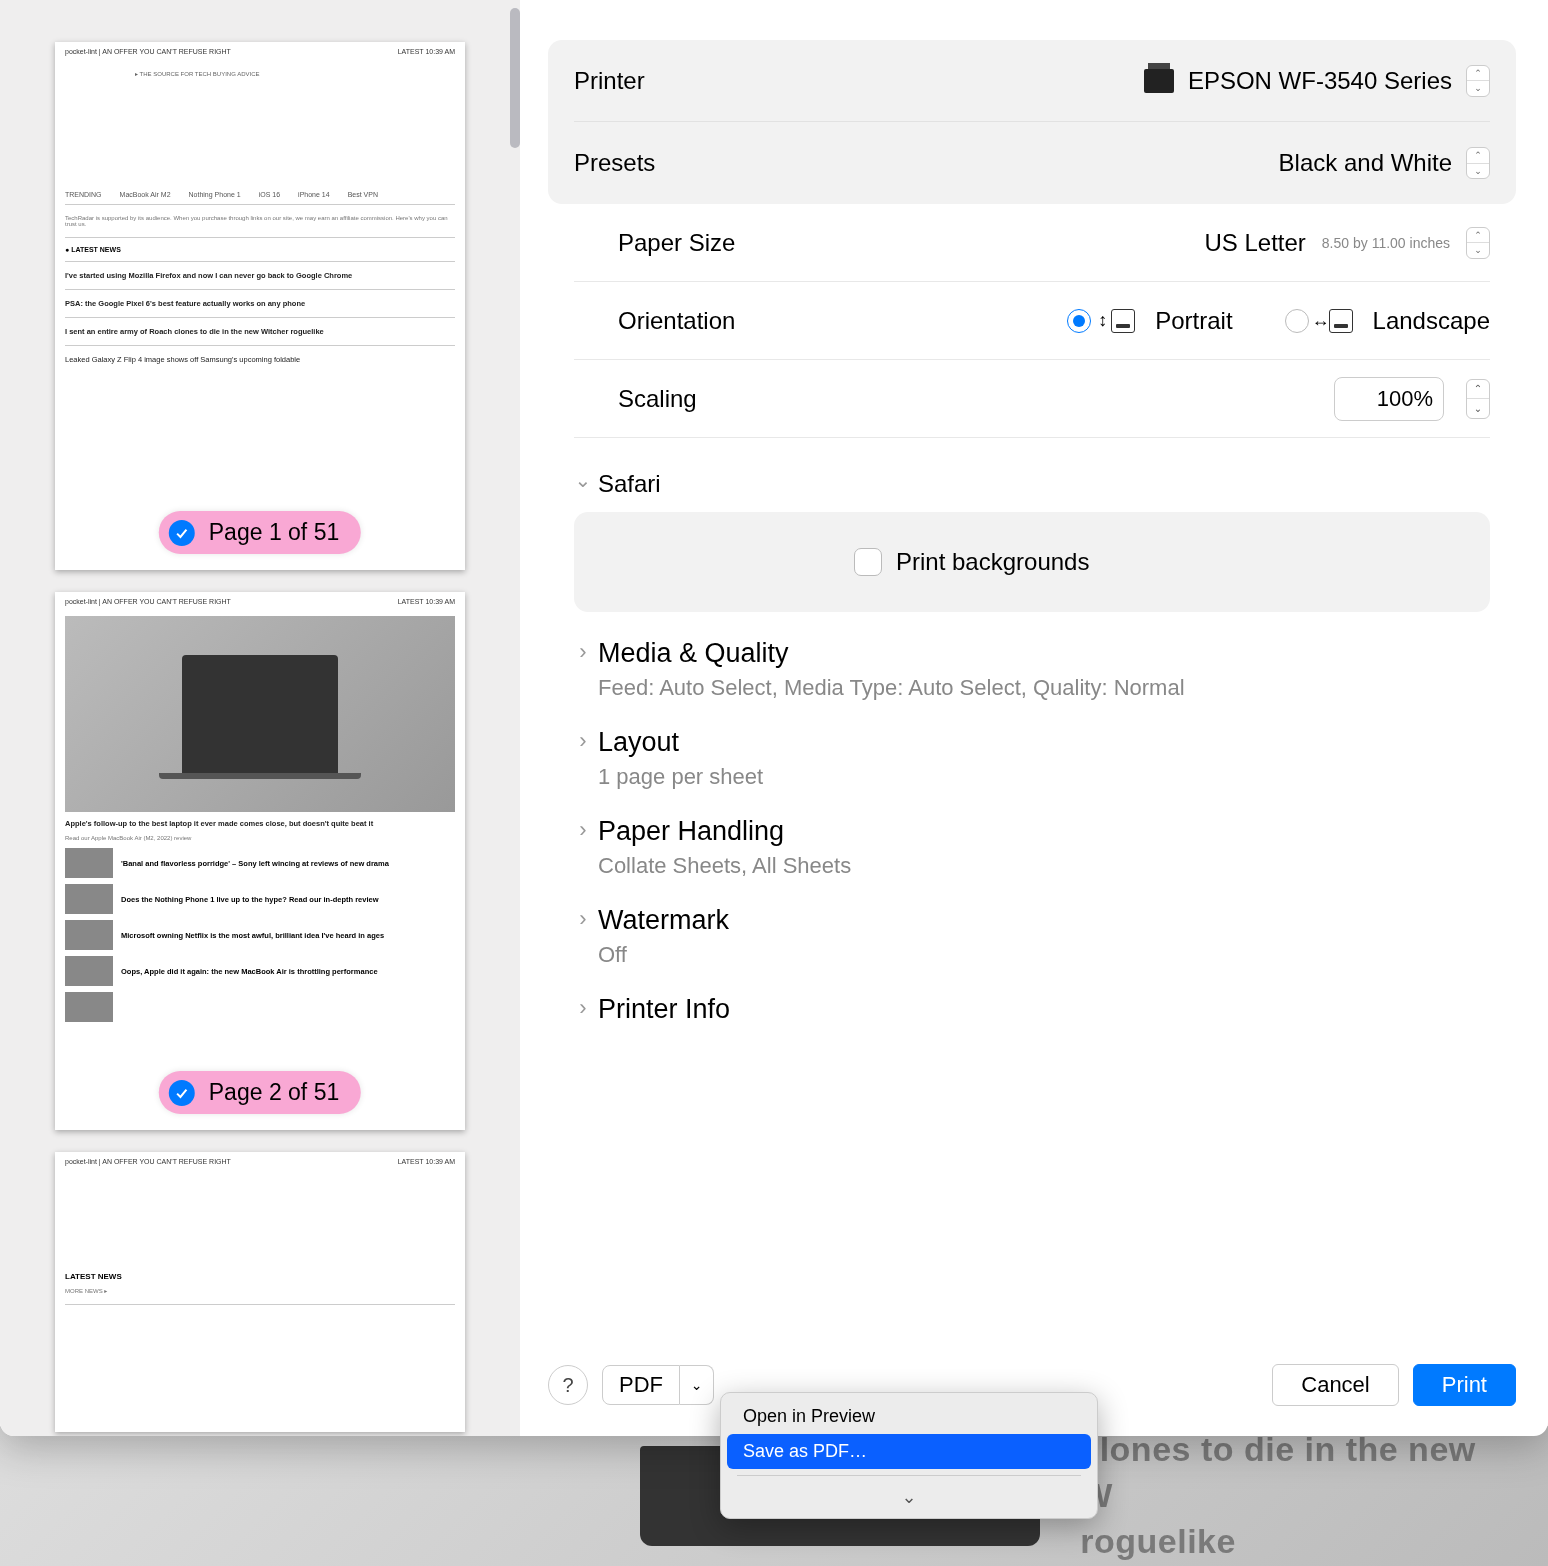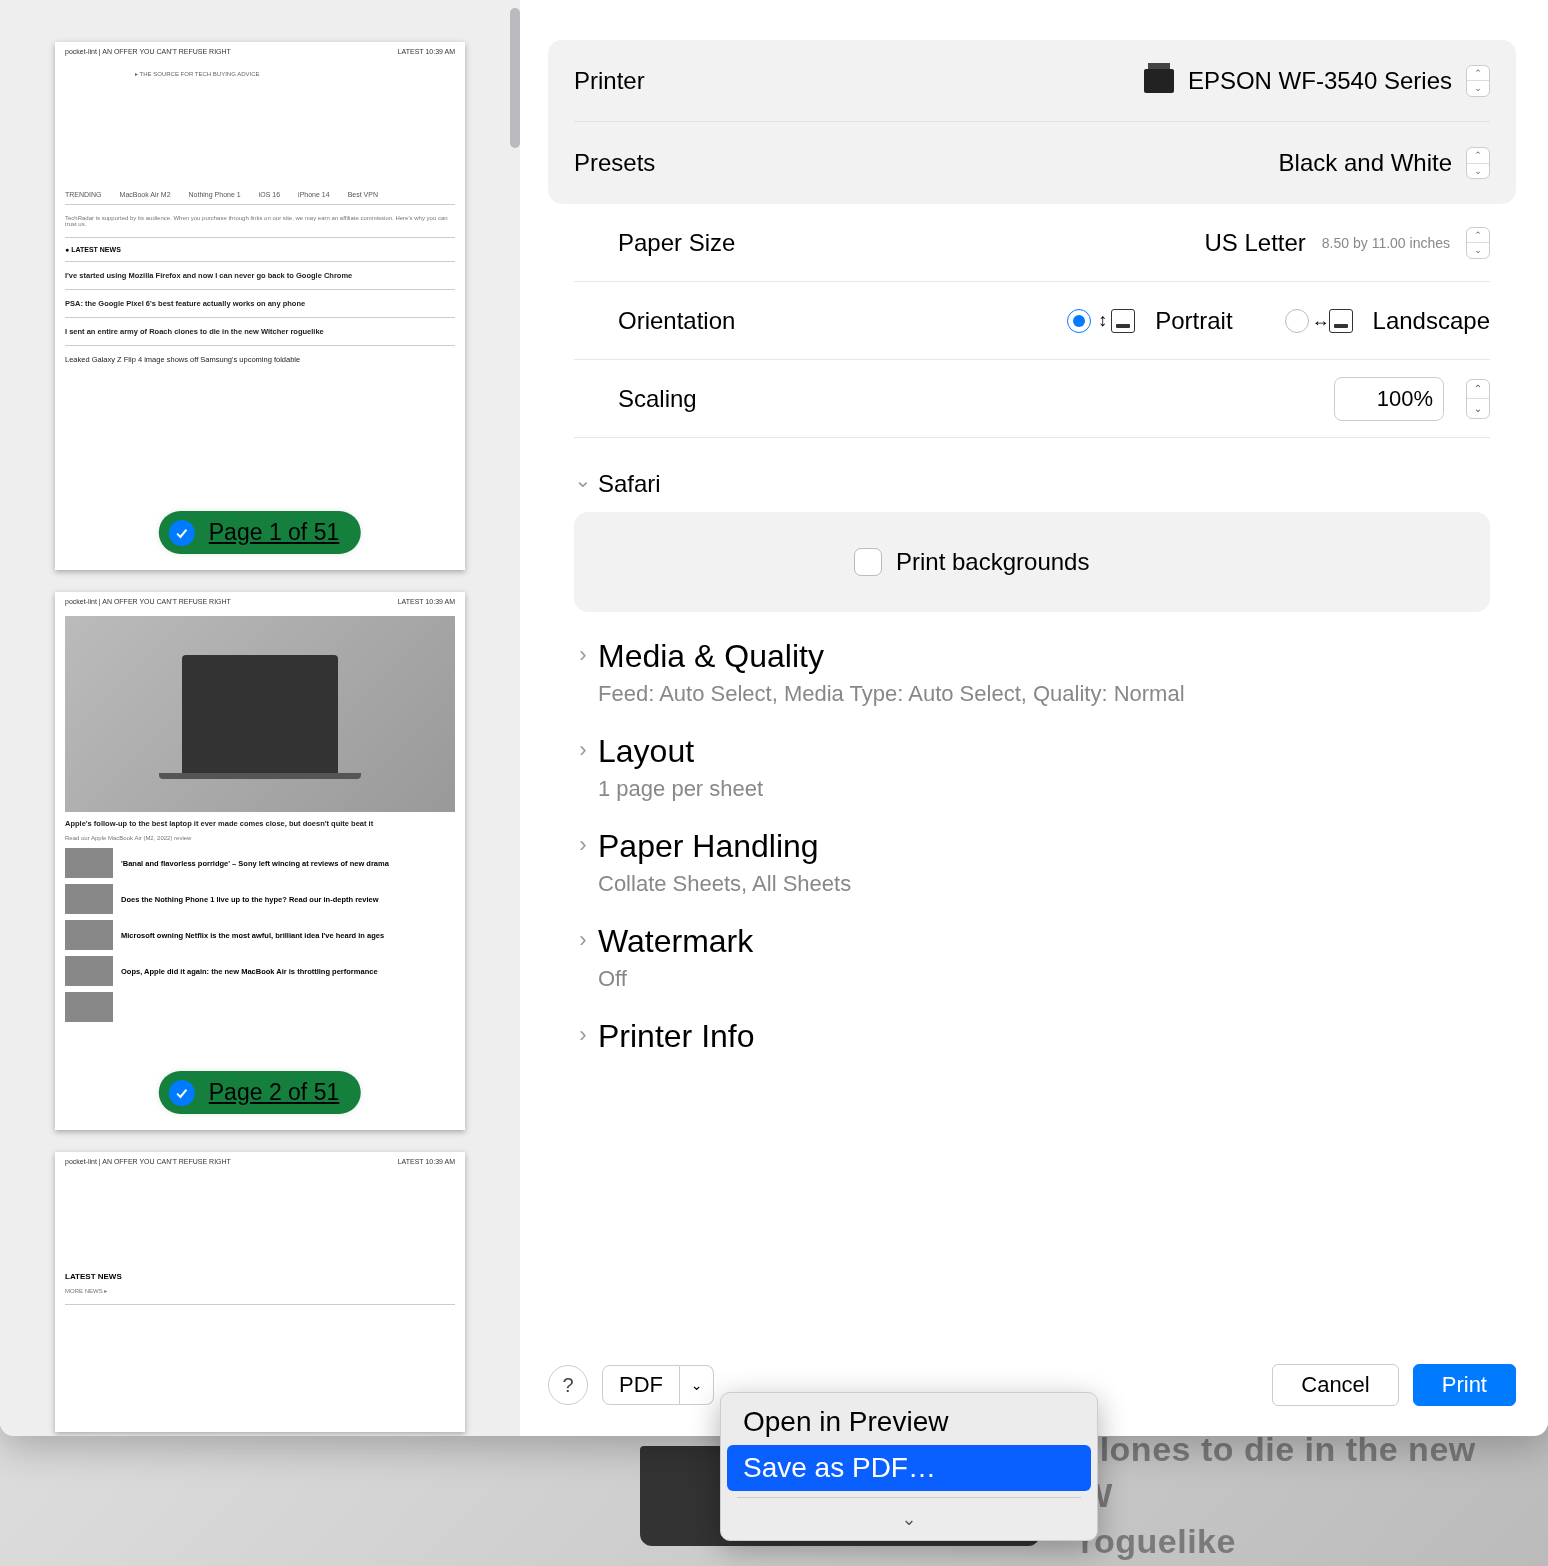--- a/index.html
+++ b/index.html
@@ -40,24 +40,23 @@
 .thumb-img { width: calc(100% - 20px); height: 196px; margin: 4px 10px; background: linear-gradient(135deg, #bbb 0%, #999 100%); position: relative; }
 .laptop { position: absolute; left: 30%; top: 20%; width: 40%; height: 60%; background: #333; border-radius: 4px 4px 0 0; }
 .laptop::after { content:""; position:absolute; bottom:-6px; left:-15%; width:130%; height:6px; background:#555; border-radius: 0 0 4px 4px;}
 
 .thumb-art2 { display:flex; padding: 3px 10px; gap:8px; align-items:center; }
 .thumb-art2-img { width:48px; height:30px; background:#888; flex-shrink:0;}
 .thumb-art2-txt { font-size:7.5px; font-weight:bold; }
 
 .page-badge {
   position: absolute; bottom: 16px; left: 50%; transform: translateX(-50%);
-  background: #15803d; border-radius: 999px; padding: 8px 22px 8px 10px;
+  background: #f9a8d4; border-radius: 999px; padding: 8px 22px 8px 10px;
   display: flex; align-items: center; gap: 14px;
   box-shadow: 0 0 6px rgba(0,0,0,.1);
-  text-decoration: underline;
 }
 .page-check { width: 26px; height: 26px; border-radius: 50%; background: #007aff; display:flex; align-items:center; justify-content:center; }
 .page-check svg { width: 16px; height: 16px; }
 .page-label { font-size: 23px; color: #000; }
 
 .main {
   flex: 1; padding: 40px 32px 28px 28px; position: relative;
   overflow-y: auto;
 }
 
@@ -103,39 +102,39 @@
 .chev.down::before { content:"⌄"; font-size:20px; position:relative; top:-4px;}
 .chev.right::before { content:"›"; font-size:22px; position:relative; top:-2px;}
 
 .safari-card { background:#f2f2f2; border-radius:14px; padding: 30px 16px 30px 280px; margin-top: 6px;}
 .check-row { display:flex; align-items:center; gap:14px; font-size:24px; padding: 6px 0;}
 .checkbox { width:28px; height:28px; border:1.5px solid #bbb; border-radius:7px; background:#fff; display:flex; align-items:center; justify-content:center;}
 .checkbox.checked { background:#007aff; border-color:#007aff; }
 .checkbox.checked svg { width:18px; height:18px; }
 
 .exp-section { margin-top: 22px; }
-.exp-head { display:flex; align-items:center; gap:6px; font-size:32px; padding: 4px 0;}
+.exp-head { display:flex; align-items:center; gap:6px; font-size:27px; padding: 4px 0;}
 .exp-sub { font-size:22px; color:#888; padding-left: 24px; margin-top:2px;}
 
 .footer { position:absolute; bottom: 30px; left:28px; right:32px; display:flex; align-items:center; }
 .help-btn { width:40px; height:40px; border-radius:50%; border:1px solid #ccc; background:#fff; display:flex; align-items:center; justify-content:center; font-size:20px; color:#444;}
 .pdf-btn { margin-left: 14px; display:flex; align-items:center; }
 .pdf-label { height:40px; background:#fff; border:1px solid #ccc; border-radius:8px 0 0 8px; padding: 0 16px; display:flex; align-items:center; font-size:22px;}
 .pdf-chev { height:40px; width:34px; background:#fff; border:1px solid #ccc; border-left:none; border-radius:0 8px 8px 0; display:flex; align-items:center; justify-content:center; font-size:14px;}
 .spacer { flex:1; }
 .btn { height:42px; padding: 0 28px; border-radius:6px; font-size:22px; display:flex; align-items:center; border:1px solid #ccc; background:#fff; margin-left:14px;}
 .btn.primary { background:#007aff; color:#fff; border-color:#007aff; font-weight:500;}
 
 .pdf-menu {
   position:absolute; left: 720px; top: 1392px; width: 378px;
   background: #ececec; border-radius: 10px; padding: 6px;
   box-shadow: 0 8px 30px rgba(0,0,0,.3); border: 0.5px solid #ccc;
   z-index: 50;
 }
-.menu-item { padding: 7px 16px; font-size:28px; border-radius:6px; }
+.menu-item { padding: 7px 16px; font-size:18px; border-radius:6px; }
 .menu-item.sel { background:#0a60ff; color:#fff; }
 .menu-more { text-align:center; padding: 4px 0; font-size:18px; color:#555;}
 .menu-more::before { content:"⌄"; }
 
 .bg-strip {
   position:absolute; left:0; right:0; bottom:0; height:140px;
   background: linear-gradient(135deg,#ddd,#bbb); z-index:-1;
   display:flex; align-items:center; padding: 0 60px 0 640px;
 }
 .bg-laptop { width:430px; height:100px; background:#333; border-radius:4px 4px 12px 12px; position:relative; margin-right:40px;}

